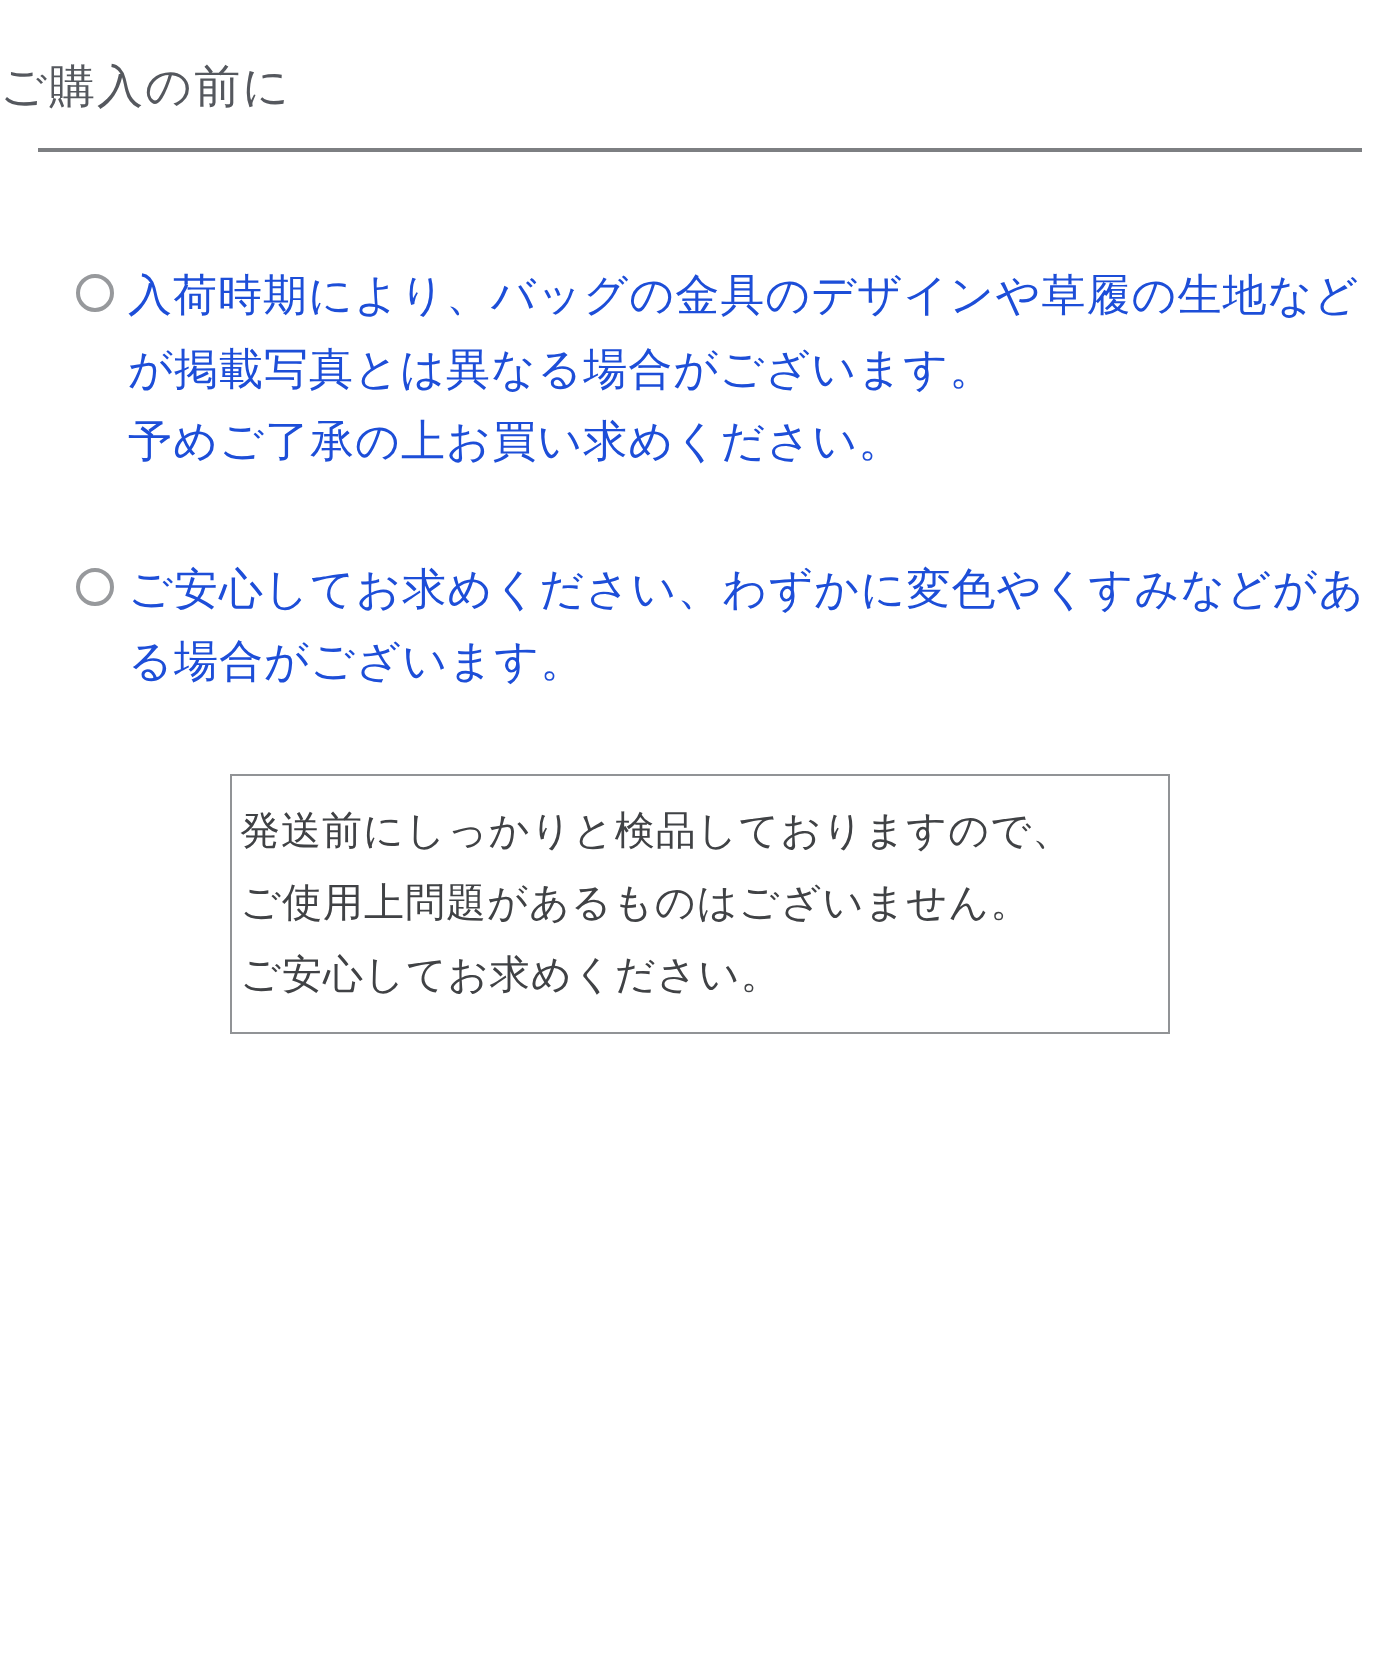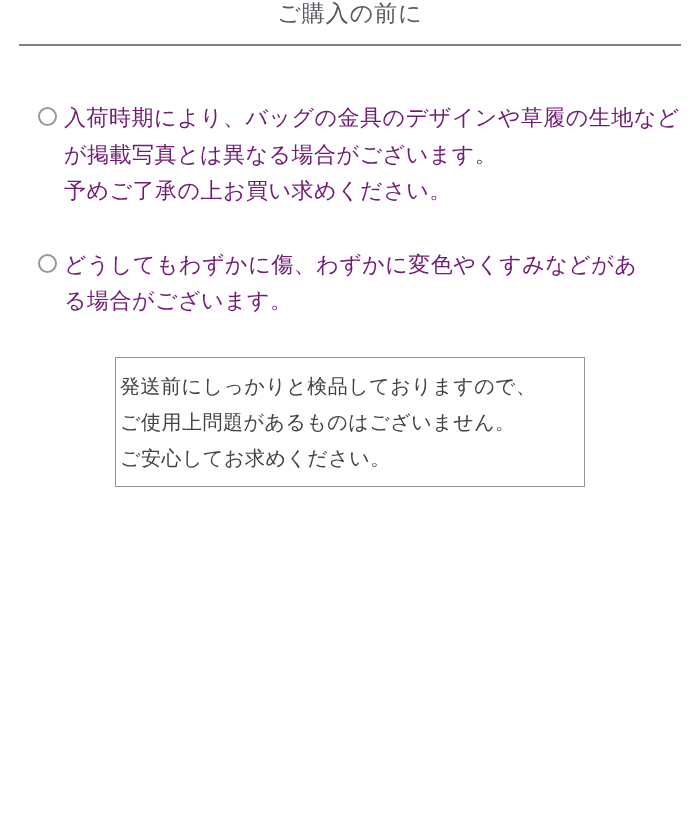--- a/index.html
+++ b/index.html
@@ -11,21 +11,21 @@
   }
   .page {
     position: relative;
     width: 700px;
     height: 832px;
     background: #ffffff;
     overflow: hidden;
   }
   
   .header {
-    text-align: center;
+    padding-top: 30px;
   }
   .subtitle {
     font-family: "Liberation Serif", "DejaVu Serif", serif;
     font-size: 23px;
     line-height: 28px;
     letter-spacing: 1px;
     color: #55585e;
     font-weight: 500;
   }
   .title {
@@ -57,21 +57,21 @@
     border: 2px solid #97999c;
     border-radius: 50%;
     margin-top: 7px;
     margin-right: 7px;
     background: transparent;
   }
   .notice-text {
     font-size: 22px;
     line-height: 36.5px;
     letter-spacing: 0.5px;
-    color: #701a75;
+    color: #1d4ed8;
     white-space: pre-line;
   }
   
   .assurance-box {
     width: 470px;
     margin: 0 auto;
     border: 1.5px solid #919396;
     padding: 10px 4px;
   }
   .assurance-text {
@@ -98,21 +98,21 @@
     <div class="notice-item">
       <span class="bullet"></span>
       <p class="notice-text">入荷時期により、バッグの金具のデザインや草履の生地など
 が掲載写真とは異なる場合がございます。
 予めご了承の上お買い求めください。</p>
     </div>
 
 
     <div class="notice-item">
       <span class="bullet"></span>
-      <p class="notice-text">どうしてもわずかに傷、わずかに変色やくすみなどがあ
+      <p class="notice-text">ご安心してお求めください、わずかに変色やくすみなどがあ
 る場合がございます。</p>
     </div>
 
   </main>
 
   <div class="assurance-box">
     <p class="assurance-text">発送前にしっかりと検品しておりますので、
 ご使用上問題があるものはございません。
 ご安心してお求めください。</p>
   </div>

